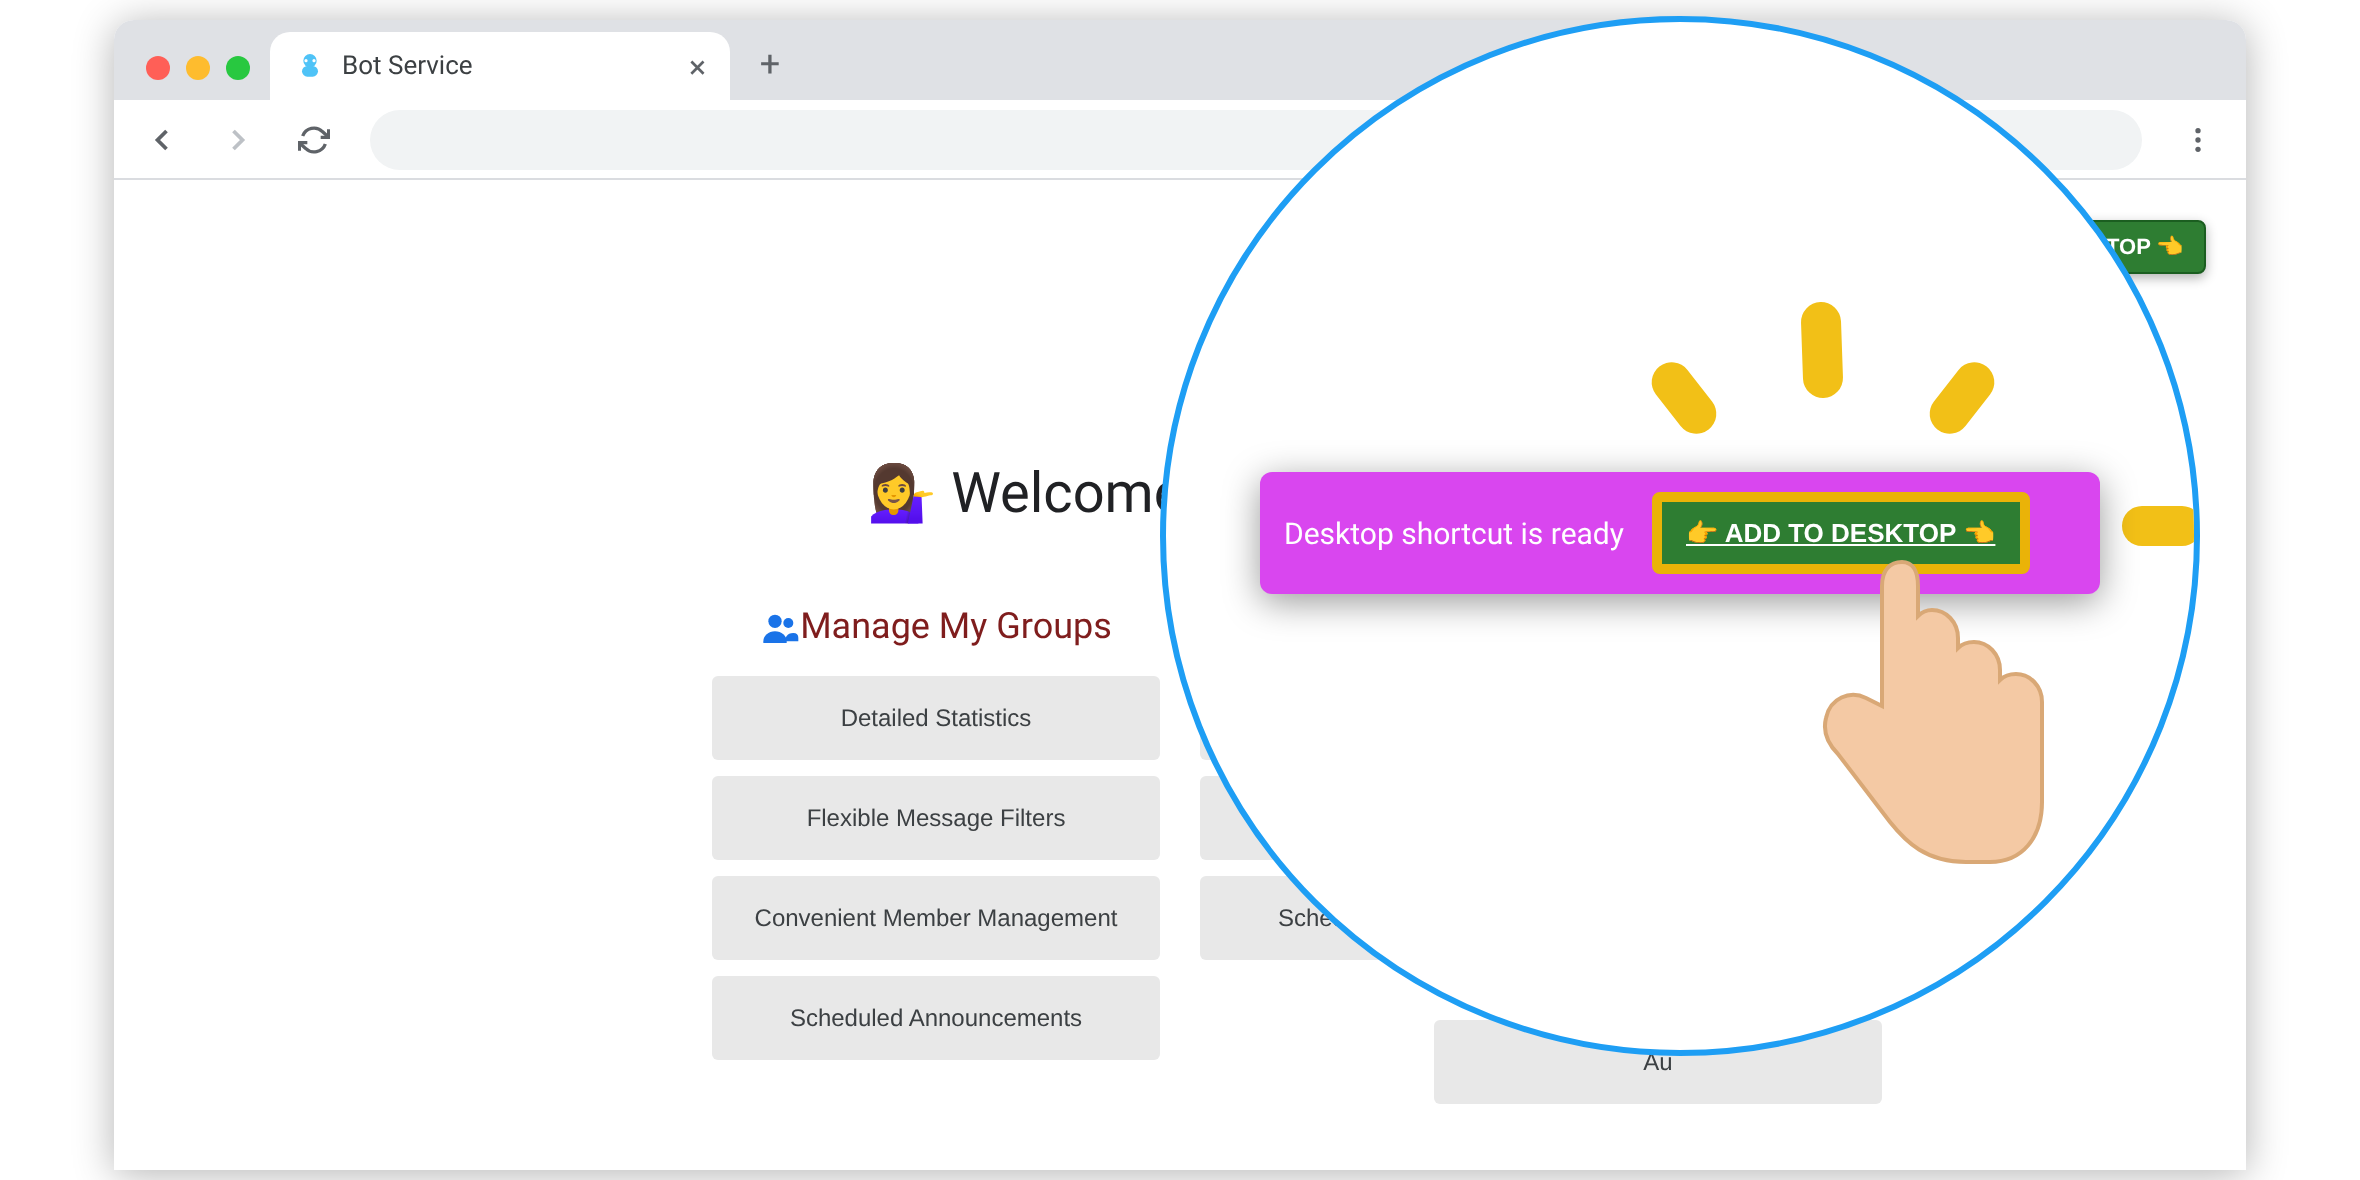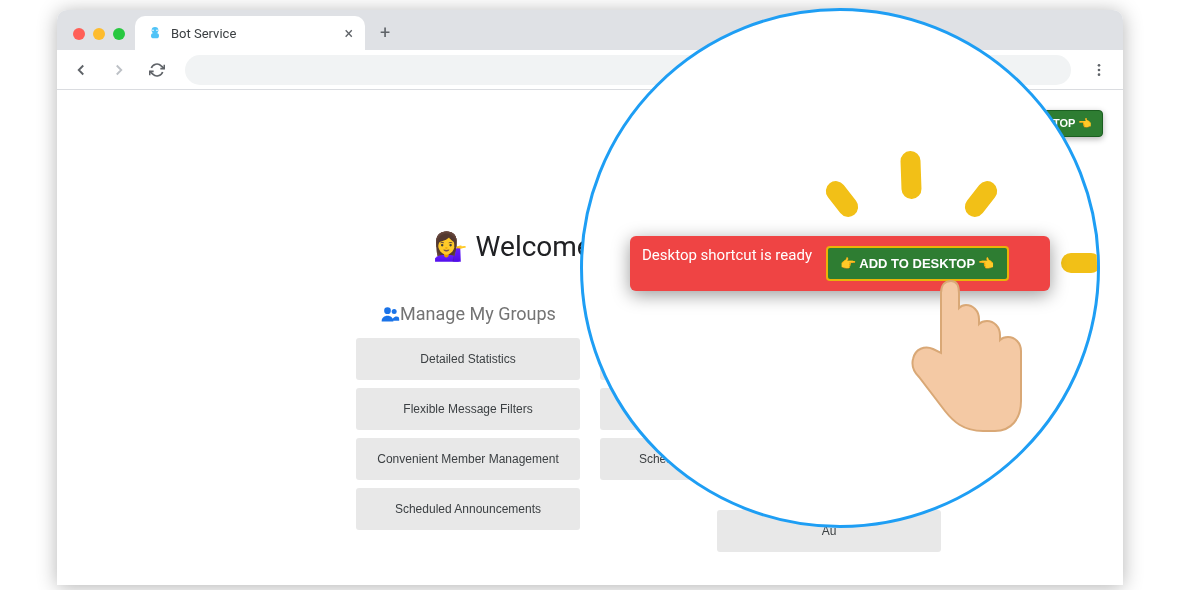--- a/index.html
+++ b/index.html
@@ -142,21 +142,21 @@
     }
     .column {
       width: 224px;
     }
     .column-header {
       display: flex;
       align-items: center;
       justify-content: center;
       gap: 0;
       font-size: 18px;
-      color: #737373;
+      color: #7f1d1d;
       margin-bottom: 14px;
     }
     .col-icon {
       width: 20px;
       height: 20px;
       display: flex;
       align-items: center;
       justify-content: center;
     }
     .feature-btn {
@@ -191,42 +191,43 @@
       z-index: 10;
     }
     .zoom-inner {
       position: absolute;
       top: 225px;
       left: 50%;
       transform: translateX(-50%);
       width: 420px;
     }
     .toast {
-      background: #ef4444;
+      background: #d946ef;
       border-radius: 6px;
       padding: 10px 12px;
       display: flex;
-      align-items: flex-start;
+      align-items: center;
       gap: 14px;
       box-shadow: 0 4px 18px rgba(0,0,0,0.4);
     }
     .toast-text {
       color: #fff;
       font-size: 15px;
     }
     .toast-btn {
       background: #2e7d32;
       color: #fff;
-      border: 2px solid #eab308;
+      border: 5px solid #eab308;
       padding: 8px 12px;
       font-size: 13px;
       font-weight: 600;
       border-radius: 4px;
       cursor: pointer;
       white-space: nowrap;
+      text-decoration: underline;
     }
     .sparkle {
       position: absolute;
       background: #f2c017;
       border-radius: 10px;
     }
     .sp1 { width: 20px; height: 48px; top: 140px; left: 318px; transform: rotate(-2deg); }
     .sp2 { width: 20px; height: 40px; top: 168px; left: 249px; transform: rotate(-38deg); }
     .sp3 { width: 20px; height: 40px; top: 168px; left: 388px; transform: rotate(38deg); }
     .sp4 { width: 40px; height: 20px; top: 242px; left: 478px; }

